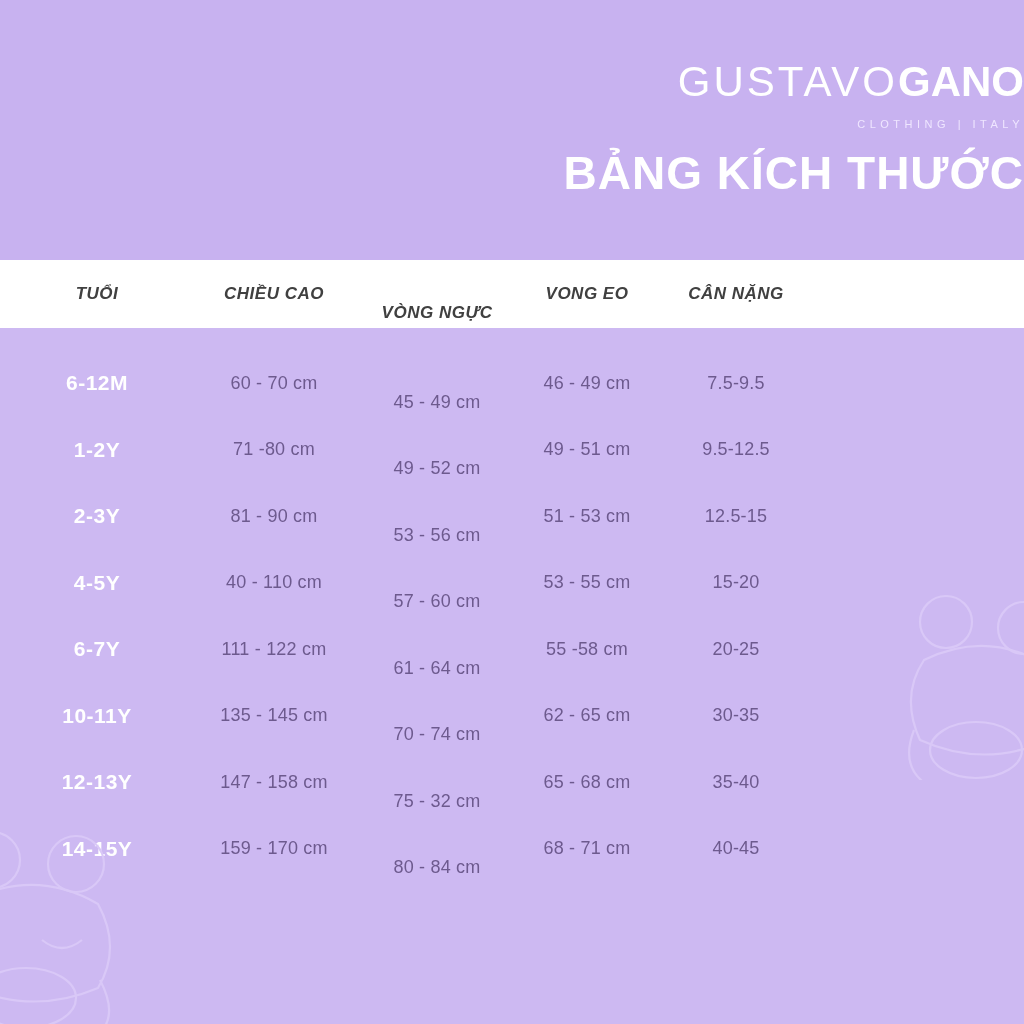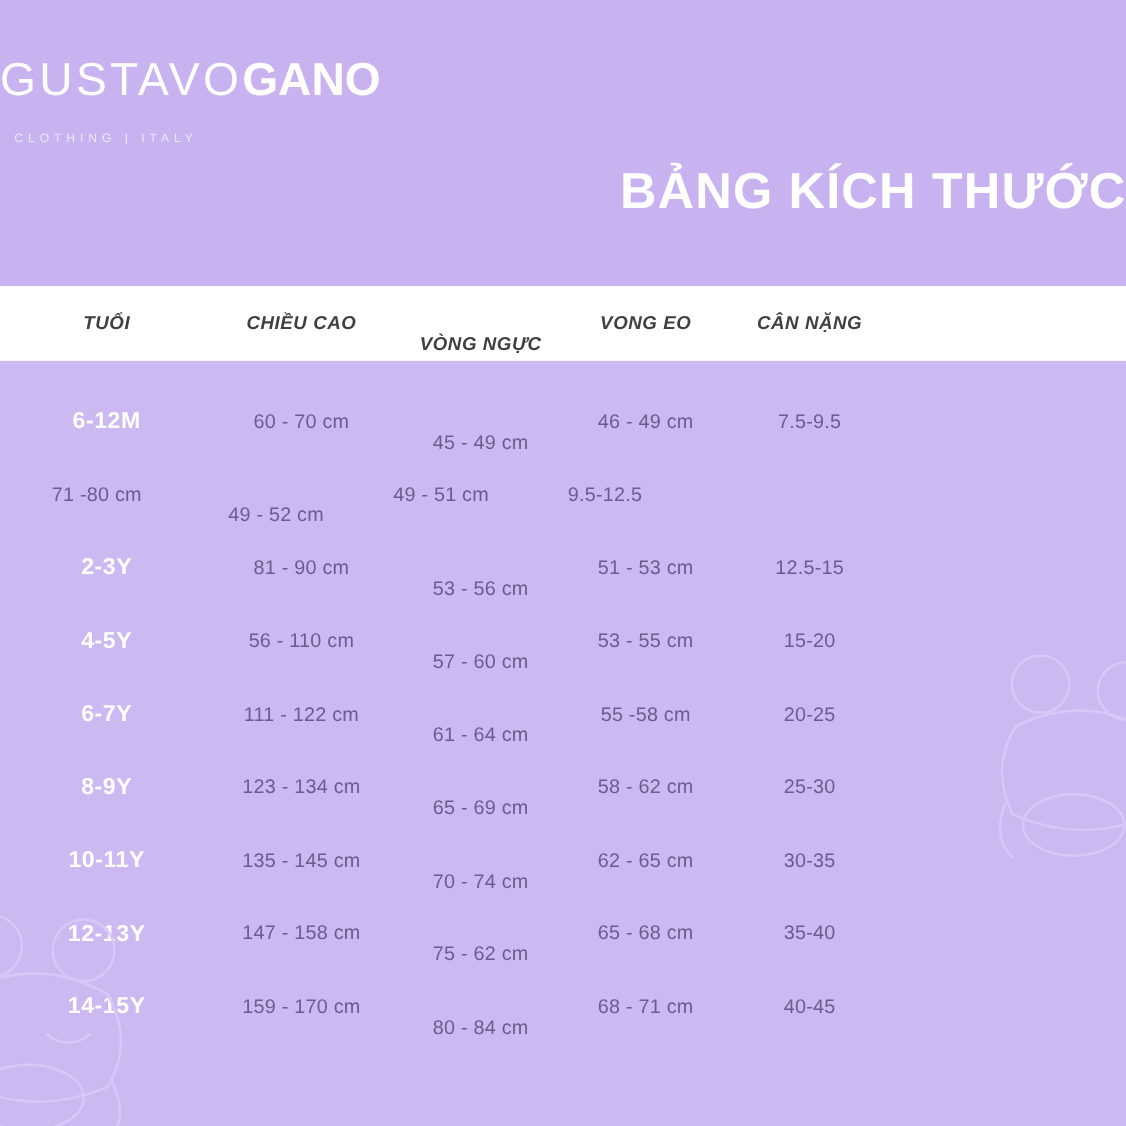--- a/index.html
+++ b/index.html
@@ -25,39 +25,39 @@
   .header {
     position: relative;
     height: 260px;
     background: #c8b2f0;
     overflow: hidden;
   }
   .brand-block {
     position: absolute;
     left: 0;
     right: 0;
-    top: 48px;
-    text-align: left;
+    top: 58px;
+    text-align: right;
   }
   .brand-line {
     font-size: 42px;
     letter-spacing: 1px;
     color: #ffffff;
     white-space: nowrap;
   }
   .brand-light {
     font-weight: 300;
     letter-spacing: 3px;
   }
   .brand-bold {
     font-weight: 700;
     letter-spacing: 0px;
   }
   .brand-sub {
-    margin-top: 24px;
+    margin-top: 12px;
     font-size: 11px;
     letter-spacing: 4.5px;
     color: #efe6ff;
     font-weight: 400;
     padding-left: 13px;
   }
   .title {
     position: absolute;
     left: 0;
     right: 0;
@@ -211,64 +211,58 @@
 
   <div class="tbody">
     <div class="row">
       <div class="cell c0">6-12M</div>
       <div class="cell c1 val">60 - 70 cm</div>
       <div class="cell c2 val">45 - 49 cm</div>
       <div class="cell c3 val">46 - 49 cm</div>
       <div class="cell c4 val">7.5-9.5</div>
     </div>
     <div class="row">
+      <div class="cell c0">1-2Y</div>
       <div class="cell c1 val">71 -80 cm</div>
       <div class="cell c2 val">49 - 52 cm</div>
       <div class="cell c3 val">49 - 51 cm</div>
       <div class="cell c4 val">9.5-12.5</div>
     </div>
     <div class="row">
       <div class="cell c0">2-3Y</div>
       <div class="cell c1 val">81 - 90 cm</div>
       <div class="cell c2 val">53 - 56 cm</div>
       <div class="cell c3 val">51 - 53 cm</div>
       <div class="cell c4 val">12.5-15</div>
     </div>
     <div class="row">
       <div class="cell c0">4-5Y</div>
-      <div class="cell c1 val">56 - 110 cm</div>
+      <div class="cell c1 val">40 - 110 cm</div>
       <div class="cell c2 val">57 - 60 cm</div>
       <div class="cell c3 val">53 - 55 cm</div>
       <div class="cell c4 val">15-20</div>
     </div>
     <div class="row">
       <div class="cell c0">6-7Y</div>
       <div class="cell c1 val">111 - 122 cm</div>
       <div class="cell c2 val">61 - 64 cm</div>
       <div class="cell c3 val">55 -58 cm</div>
       <div class="cell c4 val">20-25</div>
     </div>
     <div class="row">
-      <div class="cell c0">8-9Y</div>
-      <div class="cell c1 val">123 - 134 cm</div>
-      <div class="cell c2 val">65 - 69 cm</div>
-      <div class="cell c3 val">58 - 62 cm</div>
-      <div class="cell c4 val">25-30</div>
-    </div>
-    <div class="row">
       <div class="cell c0">10-11Y</div>
       <div class="cell c1 val">135 - 145 cm</div>
       <div class="cell c2 val">70 - 74 cm</div>
       <div class="cell c3 val">62 - 65 cm</div>
       <div class="cell c4 val">30-35</div>
     </div>
     <div class="row">
       <div class="cell c0">12-13Y</div>
       <div class="cell c1 val">147 - 158 cm</div>
-      <div class="cell c2 val">75 - 62 cm</div>
+      <div class="cell c2 val">75 - 32 cm</div>
       <div class="cell c3 val">65 - 68 cm</div>
       <div class="cell c4 val">35-40</div>
     </div>
     <div class="row">
       <div class="cell c0">14-15Y</div>
       <div class="cell c1 val">159 - 170 cm</div>
       <div class="cell c2 val">80 - 84 cm</div>
       <div class="cell c3 val">68 - 71 cm</div>
       <div class="cell c4 val">40-45</div>
     </div>

